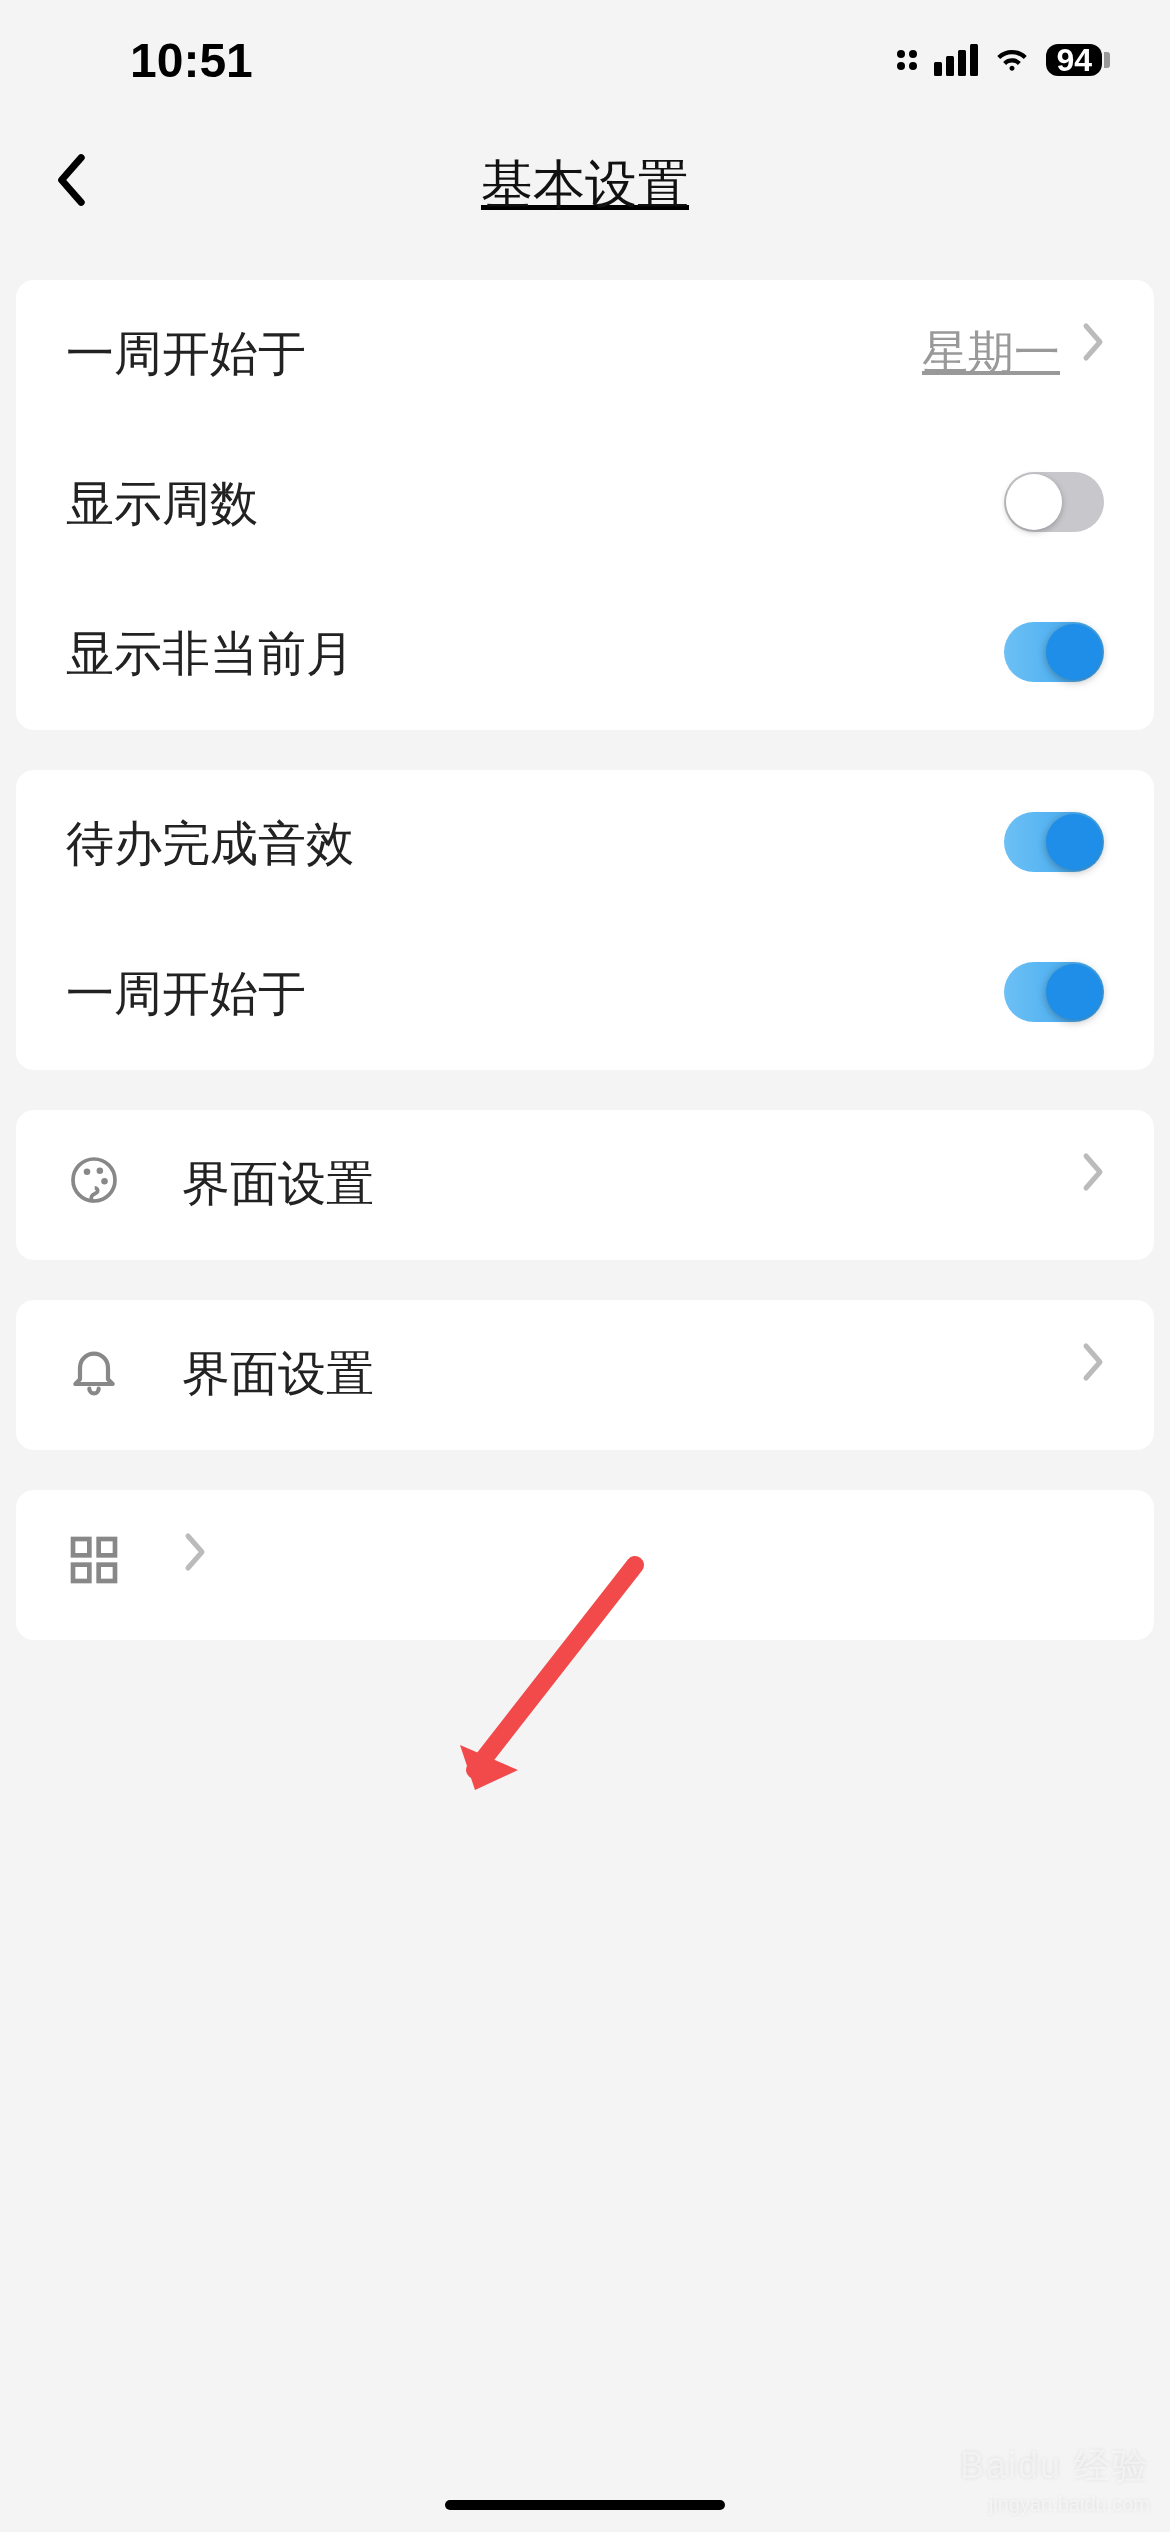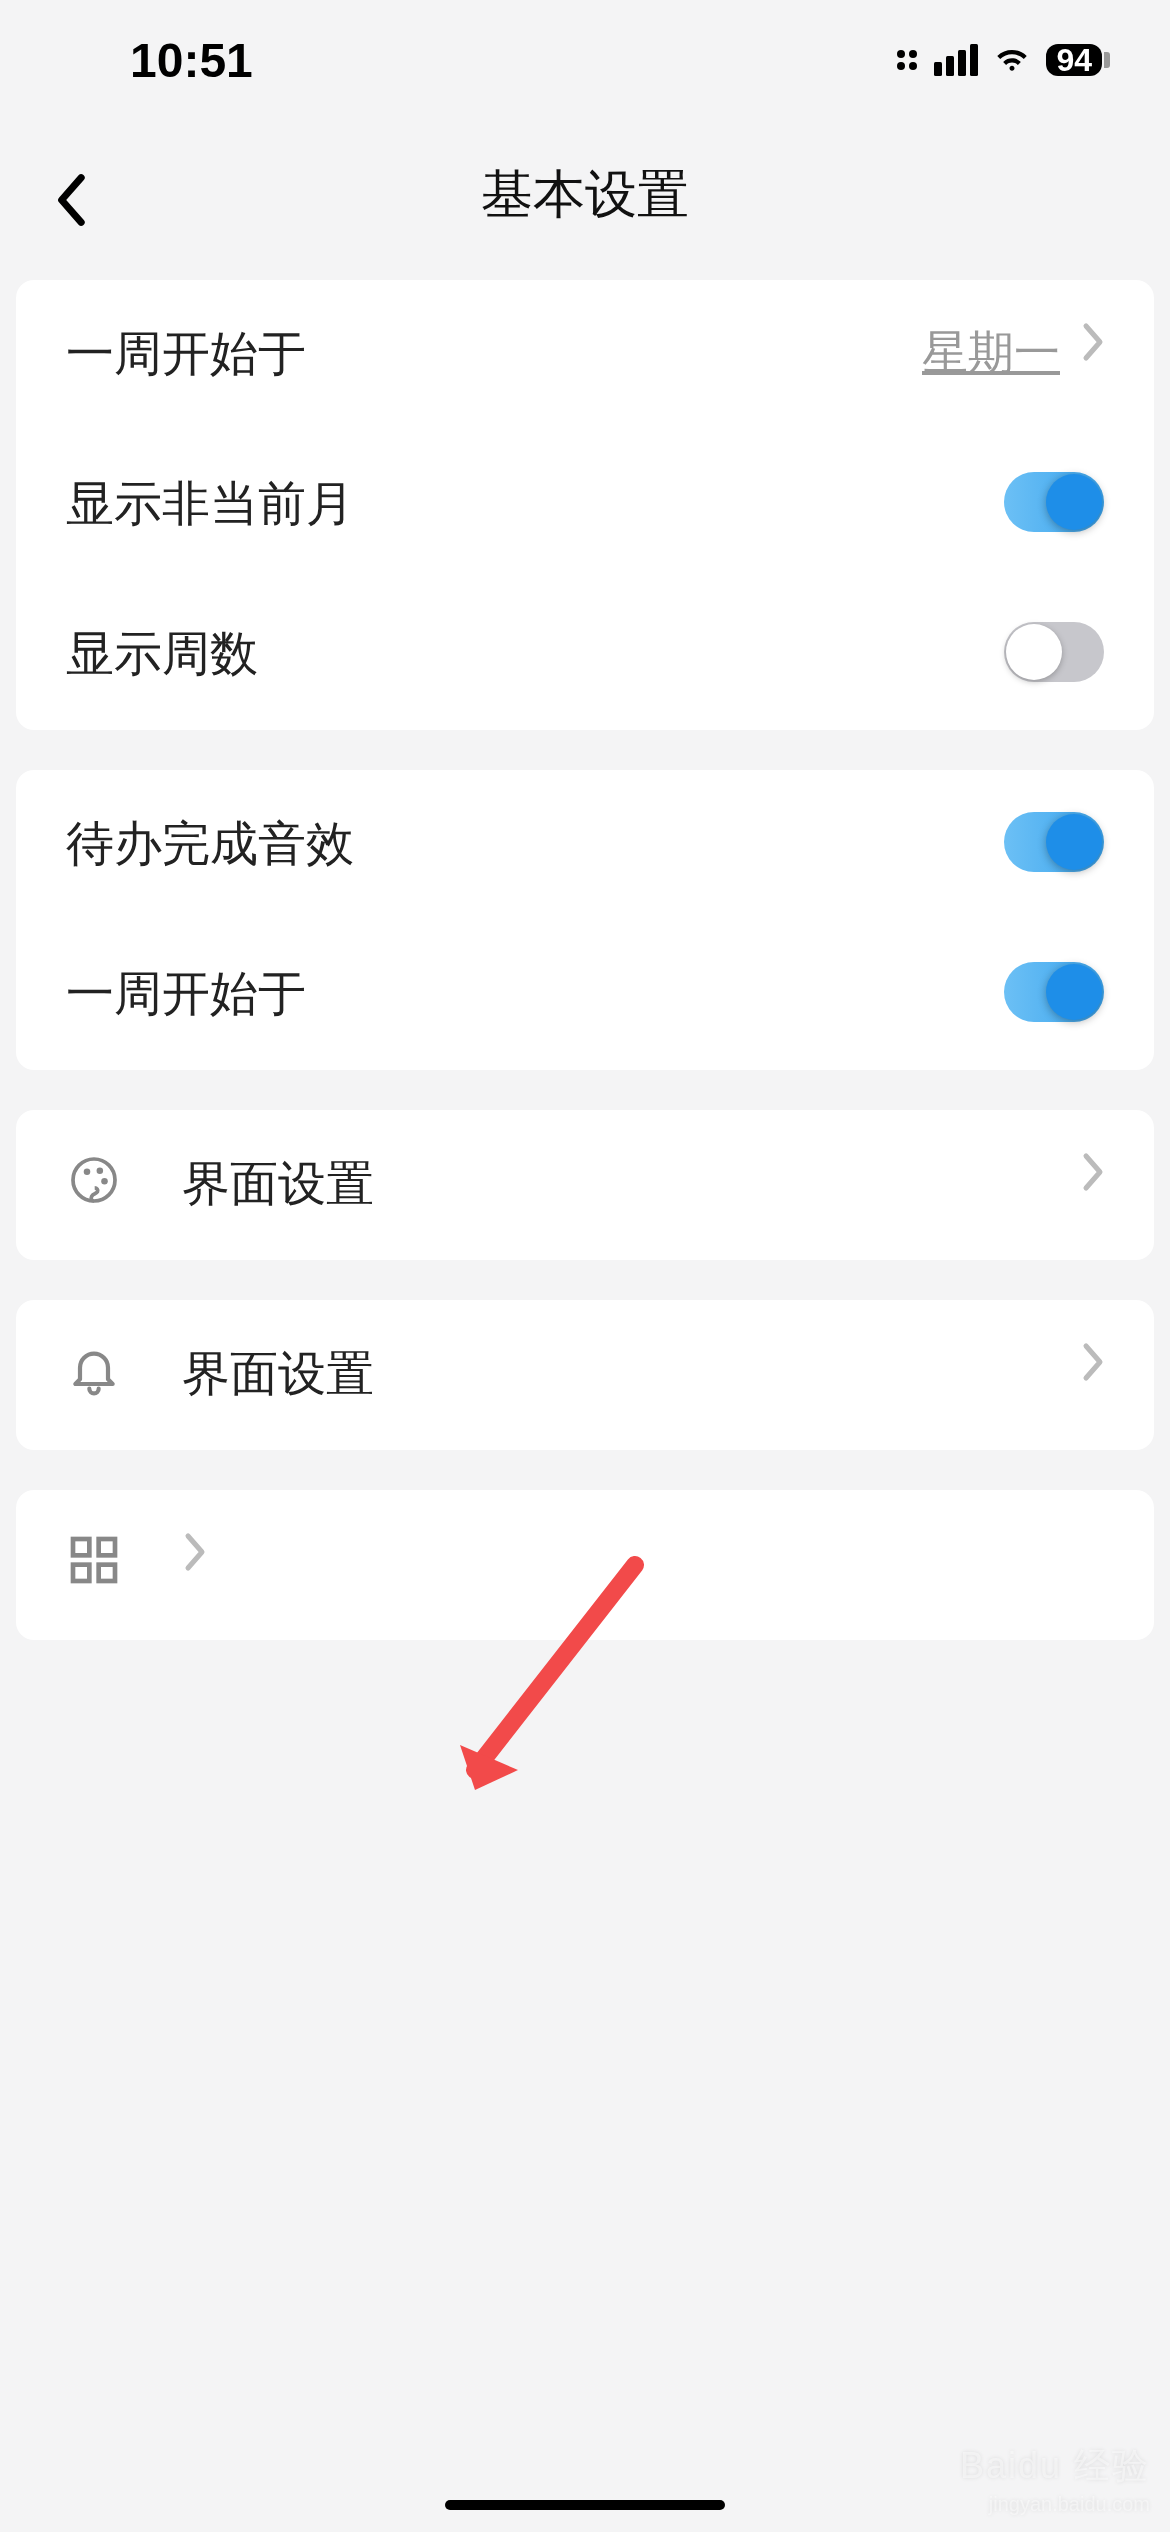--- a/index.html
+++ b/index.html
@@ -82,24 +82,25 @@
     }
     .battery-tip {
       width: 6px;
       height: 16px;
       background: #999;
       border-radius: 0 3px 3px 0;
       margin-left: 2px;
     }
     .nav-header {
       display: flex;
-      align-items: flex-end;
+      align-items: flex-start;
       padding: 30px 40px 50px 40px;
       position: relative;
       height: 160px;
+      text-decoration: underline;
     }
     .back-btn {
       position: absolute;
       left: 40px;
       width: 60px;
       height: 60px;
       display: flex;
       align-items: center;
       justify-content: center;
     }
@@ -283,28 +284,28 @@
   <div class="row">
     <div class="row-label">一周开始于</div>
     <div class="row-value">星期一</div>
     <div class="chevron">
       <svg viewBox="0 0 24 40" fill="none" stroke="#bbb" stroke-width="5" stroke-linecap="round" stroke-linejoin="round">
           <polyline points="6,4 20,20 6,36"></polyline>
         </svg>
     </div>
   </div>
   <div class="row">
+    <div class="row-label">显示周数</div>
+    <div class="toggle off">
+      <div class="toggle-knob"></div>
+    </div>
+  </div>
+  <div class="row">
     <div class="row-label">显示非当前月</div>
     <div class="toggle on">
-      <div class="toggle-knob"></div>
-    </div>
-  </div>
-  <div class="row">
-    <div class="row-label">显示周数</div>
-    <div class="toggle off">
       <div class="toggle-knob"></div>
     </div>
   </div>
 </div>
 
 <div class="section">
   <div class="row">
     <div class="row-label">待办完成音效</div>
     <div class="toggle on">
       <div class="toggle-knob"></div>

